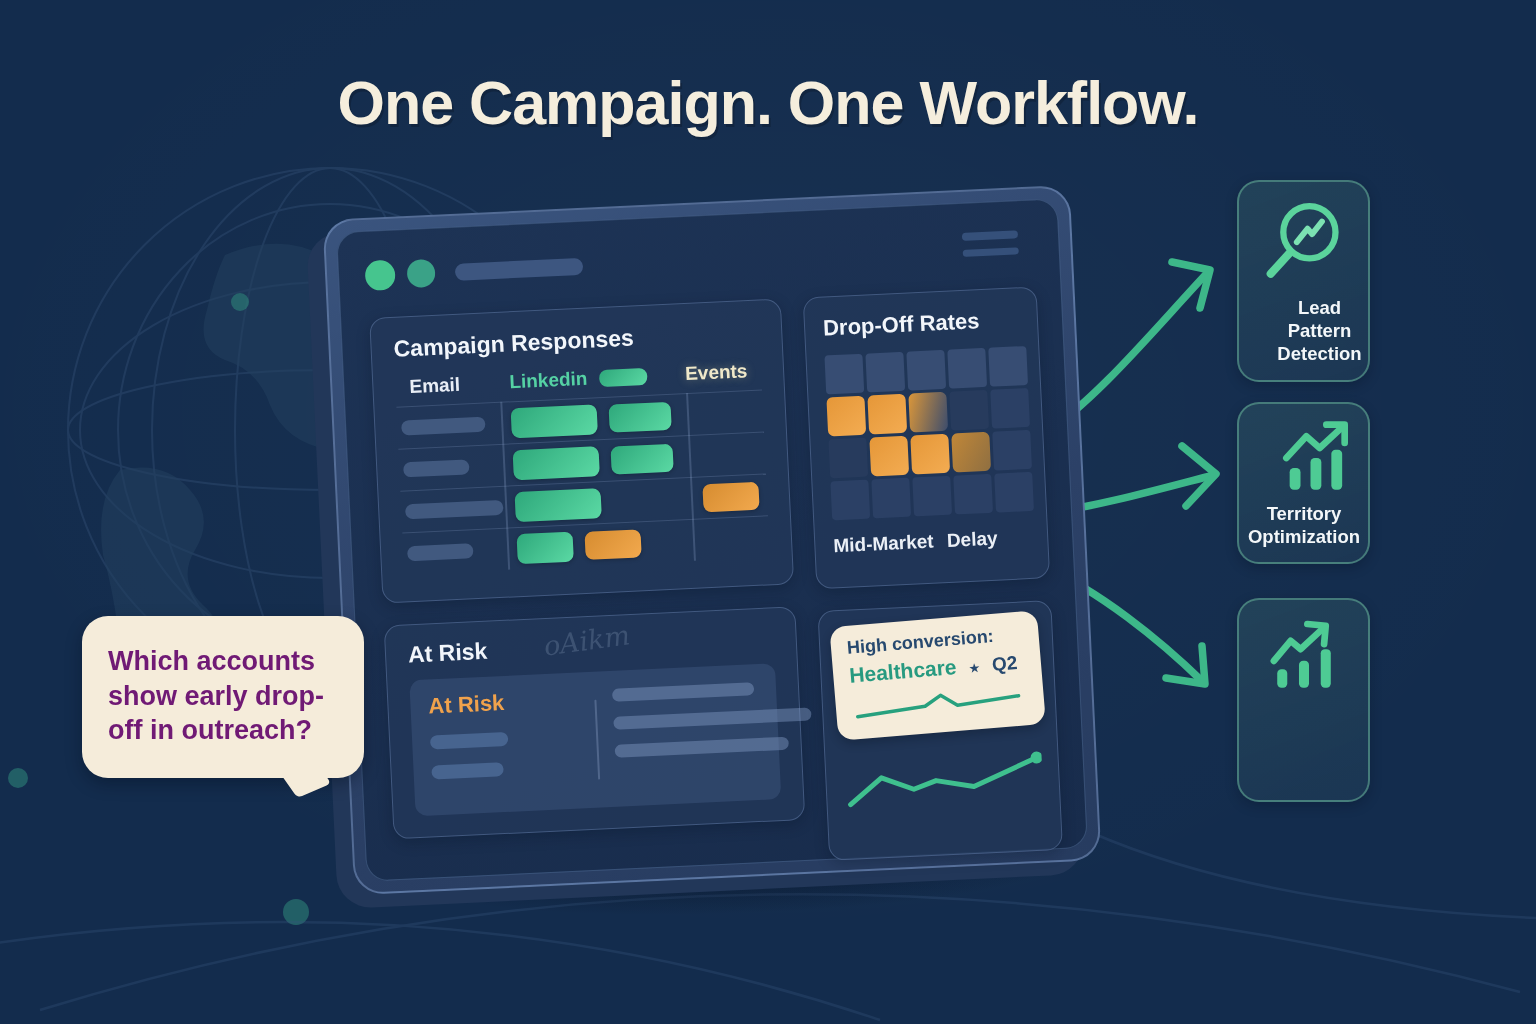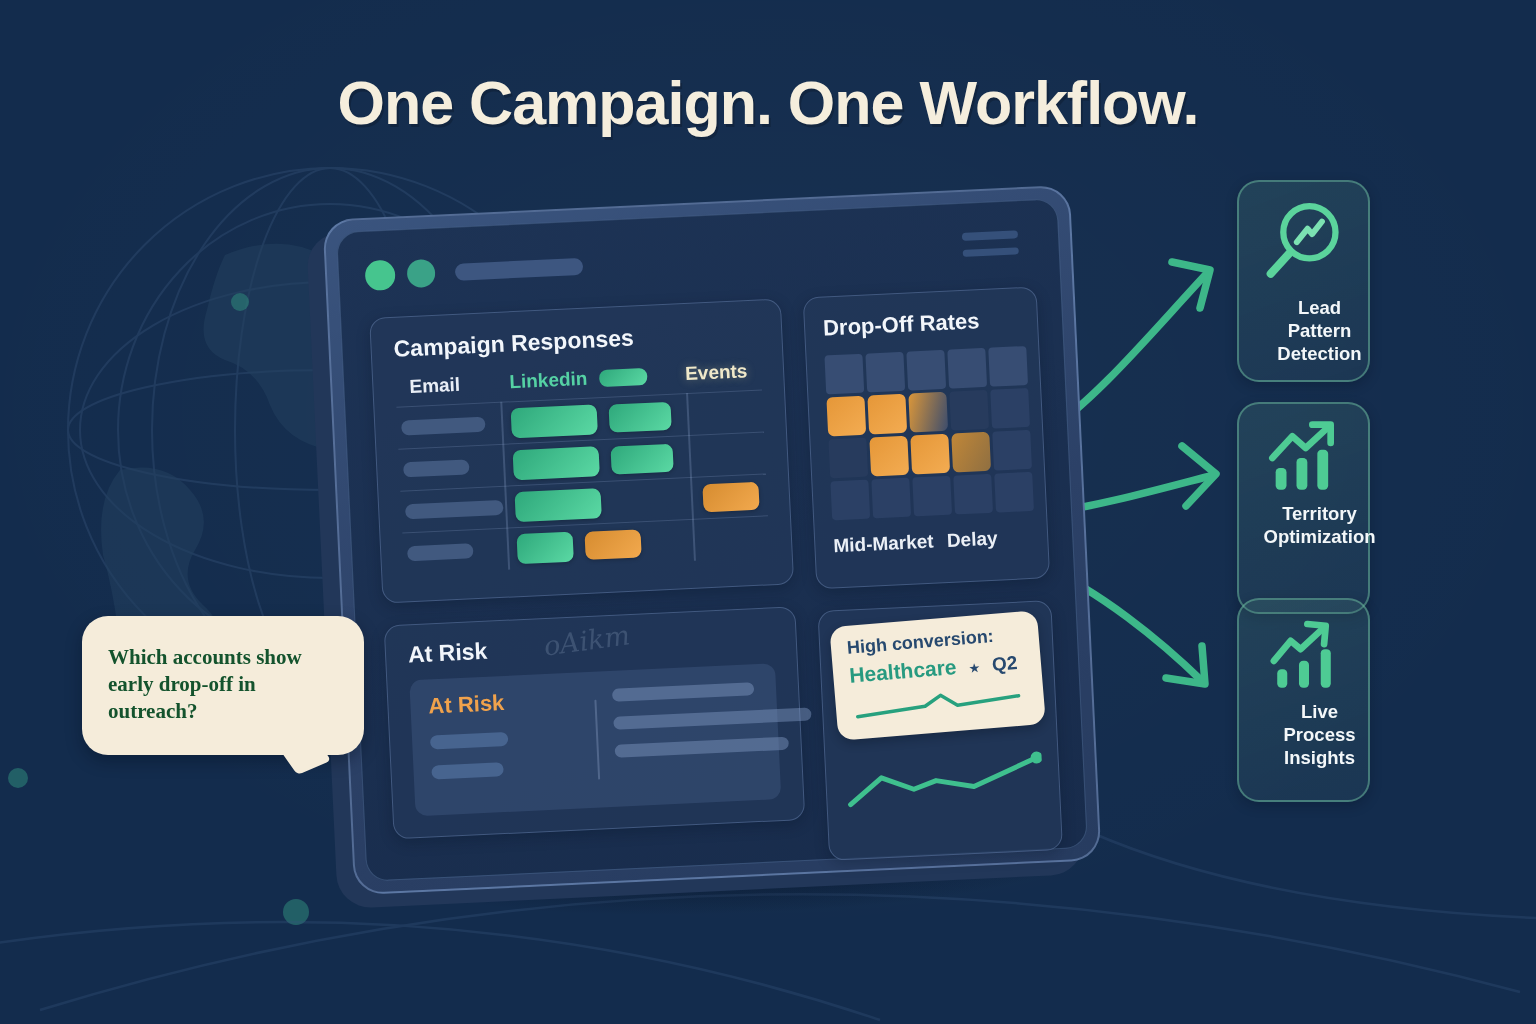--- a/index.html
+++ b/index.html
@@ -133,33 +133,33 @@
   
   .speech-bubble {
     position:absolute; left:82px; top:616px; width:282px; z-index:6;
     background:#f5ecda; border-radius:26px; padding:28px 26px 30px;
     box-shadow:0 6px 16px rgba(4,12,26,0.35);
   }
   .speech-bubble::after {
     content:""; position:absolute; right:42px; bottom:-16px; width:36px; height:36px;
     background:#f5ecda; transform:rotate(55deg) skewX(-12deg); border-radius:5px;
   }
-  .speech-text { font-size:21px; line-height:1.28; font-weight:700; color:#14532d;font-family:Liberation Serif, serif; }
+  .speech-text { font-size:27px; line-height:1.28; font-weight:700; color:#701a75; }
 
   
   .feature-card {
     position:absolute; left:1237px; width:133px; z-index:4;
     border-radius:22px; padding:14px 8px 14px;
     background:linear-gradient(160deg, rgba(74,128,122,0.26), rgba(43,74,96,0.34));
     border:2px solid rgba(110,190,160,0.5);
     display:flex; flex-direction:column; align-items:center;
     box-shadow:0 4px 12px rgba(4,12,26,0.25);
   }
   #feature-1 { top:180px; height:202px; }
-  #feature-2 { top:402px; height:212px; }
+  #feature-2 { top:402px; height:162px;align-items:flex-end; }
   #feature-3 { top:598px; height:204px; }
   .feature-icon { flex:0 0 auto; }
   .feature-label { text-align:center; font-size:18.5px; font-weight:700; line-height:1.25; color:#f3f7f9; margin-top:4px;margin-left:32px; }
 </style>
 </head>
 <body>
 
 <svg id="bg-decor" width="1536" height="1024" viewBox="0 0 1536 1024">
   <g stroke="#3f5d85" stroke-width="2" fill="none" opacity="0.30">
     <circle cx="330" cy="430" r="262"></circle>
@@ -371,14 +371,13 @@
 </div>
 
 <div class="feature-card" id="feature-3">
   <svg class="feature-icon" width="84" height="82" viewBox="0 0 100 98">
     <rect x="18" y="66" width="12" height="22" rx="5" fill="#4ecb94"></rect>
     <rect x="44" y="56" width="12" height="32" rx="5" fill="#4ecb94"></rect>
     <rect x="70" y="42" width="12" height="46" rx="5" fill="#4ecb94"></rect>
     <polyline points="14,56 34,32 46,42 74,16" fill="none" stroke="#4ecb94" stroke-width="8" stroke-linecap="round" stroke-linejoin="round"></polyline>
     <polyline points="54,12 76,14 74,36" fill="none" stroke="#4ecb94" stroke-width="8" stroke-linecap="round" stroke-linejoin="round"></polyline>
   </svg>
-  <div class="feature-label">Live Process Insights</div>
 </div>
 
 </body></html>

